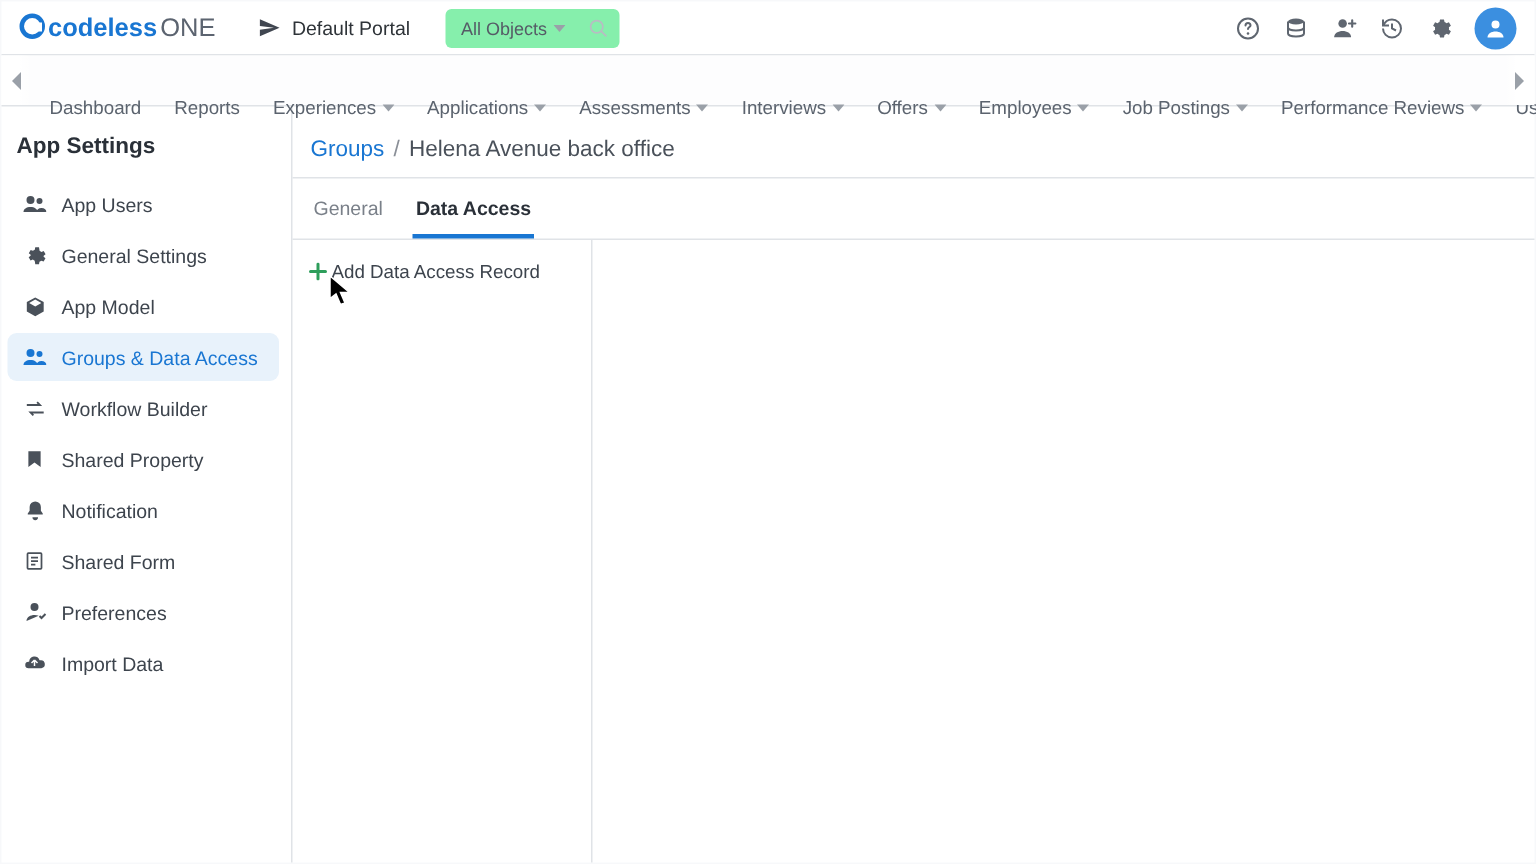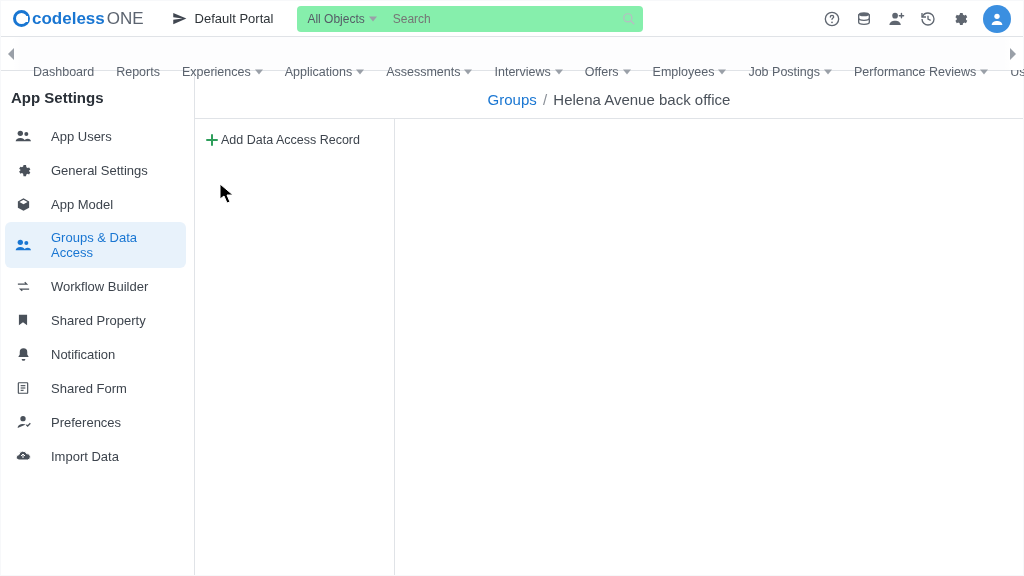--- a/index.html
+++ b/index.html
@@ -14,21 +14,21 @@
     --green:#2e9e5b;
     --white:#ffffff;
   }
   *{box-sizing:border-box;font-family:"Segoe UI",Arial,sans-serif;}
   html,body{margin:0;padding:0;width:1024px;height:576px;background:#000;overflow:hidden;}
   .frame{position:relative;width:1024px;height:576px;background:var(--bg);}
   .page{position:absolute;top:1px;left:1px;right:1px;bottom:1px;background:var(--white);display:flex;flex-direction:column;}
 
   
   .topbar{height:36px;display:flex;align-items:center;padding:0 12px;border-bottom:1px solid var(--border);gap:10px;}
-  .logo{display:flex;align-items:center;gap:2px;font-weight:700;color:var(--accent);font-size:17px;cursor:pointer;}
+  .logo{display:flex;align-items:flex-start;gap:2px;font-weight:700;color:var(--accent);font-size:17px;cursor:pointer;}
   .logo .mark{width:17px;height:17px;border-radius:50%;border:3px solid var(--accent);box-sizing:border-box;position:relative;}
   .logo .mark::after{content:"";position:absolute;right:-1px;top:3px;width:3px;height:6px;background:#fff;}
   .logo .thin{font-weight:400;color:#5c6470;}
   .portal{display:flex;align-items:flex-start;gap:8px;color:var(--text);font-size:13px;cursor:pointer;margin-left:18px;}
   .portal svg{width:15px;height:15px;color:#404650;}
   .searchbox{display:flex;align-items:center;background:#86efac;border-radius:4px;height:26px;margin-left:14px;justify-content:center;}
   .sel{padding:0 8px 0 10px;font-size:12px;color:#555b66;display:flex;align-items:center;gap:4px;cursor:pointer;}
   .searchin{border:0;background:transparent;font-size:12px;padding:0 8px;width:230px;outline:none;height:100%;}
   .searchbtn{width:28px;height:100%;display:flex;align-items:center;justify-content:center;color:#b8bcc3;cursor:pointer;}
   .topbar .spacer{flex:1;}
@@ -42,26 +42,26 @@
   .navscroll.left{left:0;}
   .navscroll.right{right:0;background:linear-gradient(to left,#fff 60%,transparent);}
   .navitems{display:flex;align-items:center;gap:10px;padding:0 18px;}
   .navitem{display:flex;align-items:center;gap:4px;font-size:12.5px;color:#5b636e;padding:4px 6px;cursor:pointer;white-space:nowrap;margin-top:36px;}
   .caret{width:8px;height:8px;color:#9aa0a8;}
 
   
   .body{flex:1;display:flex;min-height:0;}
   .sidebar{width:194px;border-right:1px solid var(--border);padding:18px 8px 8px 4px;}
   .sidetitle{font-size:15px;font-weight:700;color:#2a3038;padding:0 6px 14px 6px;}
-  .sideitem{display:flex;align-items:center;gap:20px;font-size:13px;color:#3d444d;padding:8px 10px;border-radius:6px;cursor:pointer;margin-bottom:2px;}
+  .sideitem{display:flex;align-items:center;gap:10px;font-size:13px;color:#3d444d;padding:8px 10px;border-radius:6px;cursor:pointer;margin-bottom:2px;}
   .sideitem.active{background:var(--sidebar-active-bg);color:var(--accent);}
   .sideitem.active .sico{color:var(--accent);}
   .sico{width:16px;height:16px;color:#4a515a;flex:0 0 16px;display:flex;align-items:center;justify-content:center;}
 
-  .content{flex:1;display:flex;flex-direction:column;min-width:0;padding-top:6px;text-align:center;}
+  .content{flex:1;display:flex;flex-direction:column;min-width:0;padding-top:6px;}
   .breadcrumb{padding:14px 12px 10px 12px;font-size:15px;color:#4a515a;}
   .breadcrumb .bc-link{color:var(--link);cursor:pointer;}
   .breadcrumb .bc-sep{color:#8a8f97;margin:0 2px;}
   .hr{height:1px;background:var(--border);width:100%;}
 
   .tabs{display:flex;gap:18px;padding:0 12px;border-bottom:1px solid var(--border);}
   .tab{padding:12px 2px 10px 2px;font-size:13px;color:#7a8089;cursor:pointer;border-bottom:3px solid transparent;}
   .tab.active{color:#2a3038;font-weight:700;border-bottom-color:var(--accent);}
 
   .panel{flex:1;display:flex;}
@@ -93,21 +93,20 @@
         </span>
         <span>Default Portal</span>
       </div>
       <div class="searchbox">
         <div class="sel">
           <span>All Objects</span>
           <svg class="caret" viewBox="0 0 10 6" width="8" height="8">
               <path d="M0 0l5 6 5-6z" fill="currentColor"></path>
             </svg>
         </div>
-        <input class="searchin" placeholder="Search" style="">
         <div class="searchbtn">
           <svg viewBox="0 0 24 24" width="14" height="14" fill="none" stroke="currentColor" stroke-width="2">
               <circle cx="10" cy="10" r="7"></circle>
               <line x1="21" y1="21" x2="15" y2="15"></line>
             </svg>
         </div>
       </div>
       <div class="spacer"></div>
       <div class="topicons">
         <div class="tico">
@@ -321,20 +320,24 @@
       </div>
 
       <div class="content">
         <div class="breadcrumb">
           <span class="bc-link">Groups</span>
           <span class="bc-sep">/</span>
           <span>Helena Avenue back office</span>
         </div>
         <div class="hr"></div>
 
+        <div class="tabs">
+          <div class="tab"><span>General</span></div>
+          <div class="tab active"><span>Data Access</span></div>
+        </div>
 
         <div class="panel">
           <div class="panel-col">
             <div class="addrec">
               <span class="plus">
                 <svg viewBox="0 0 12 12" width="12" height="12" stroke="currentColor" stroke-width="2" stroke-linecap="round">
                     <line x1="6" y1="1" x2="6" y2="11"></line>
                     <line x1="1" y1="6" x2="11" y2="6"></line>
                   </svg>
               </span>

